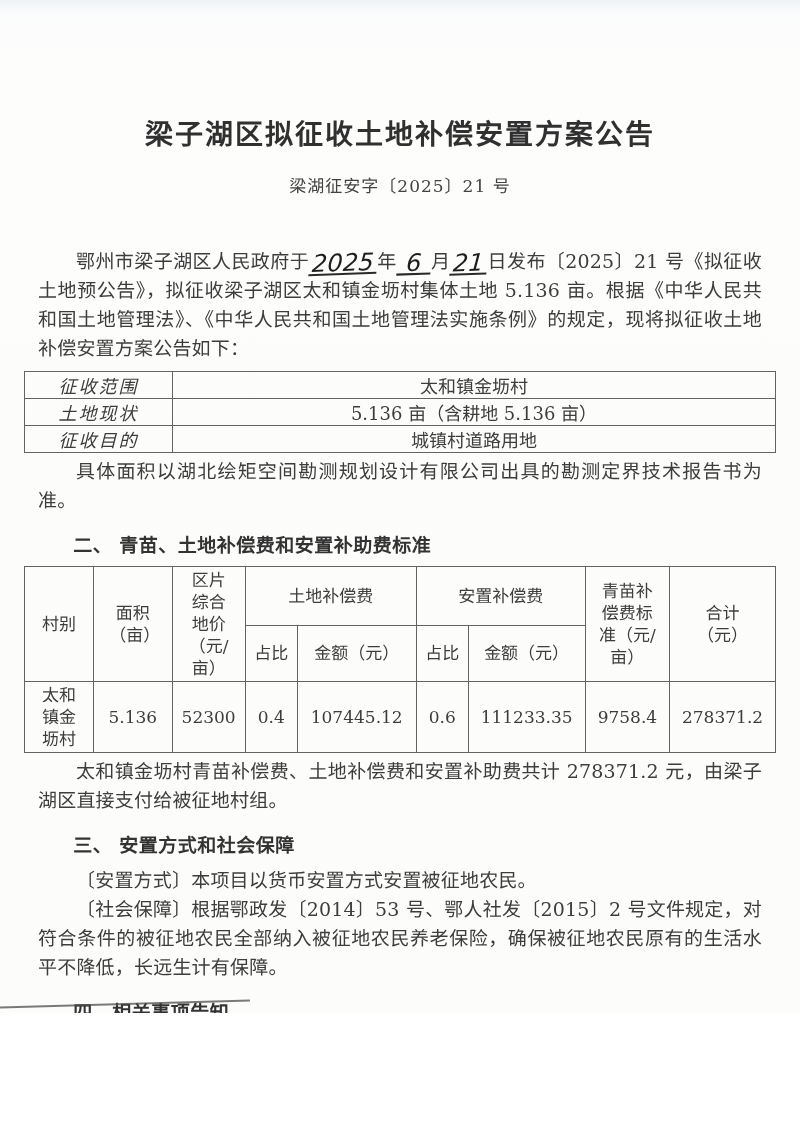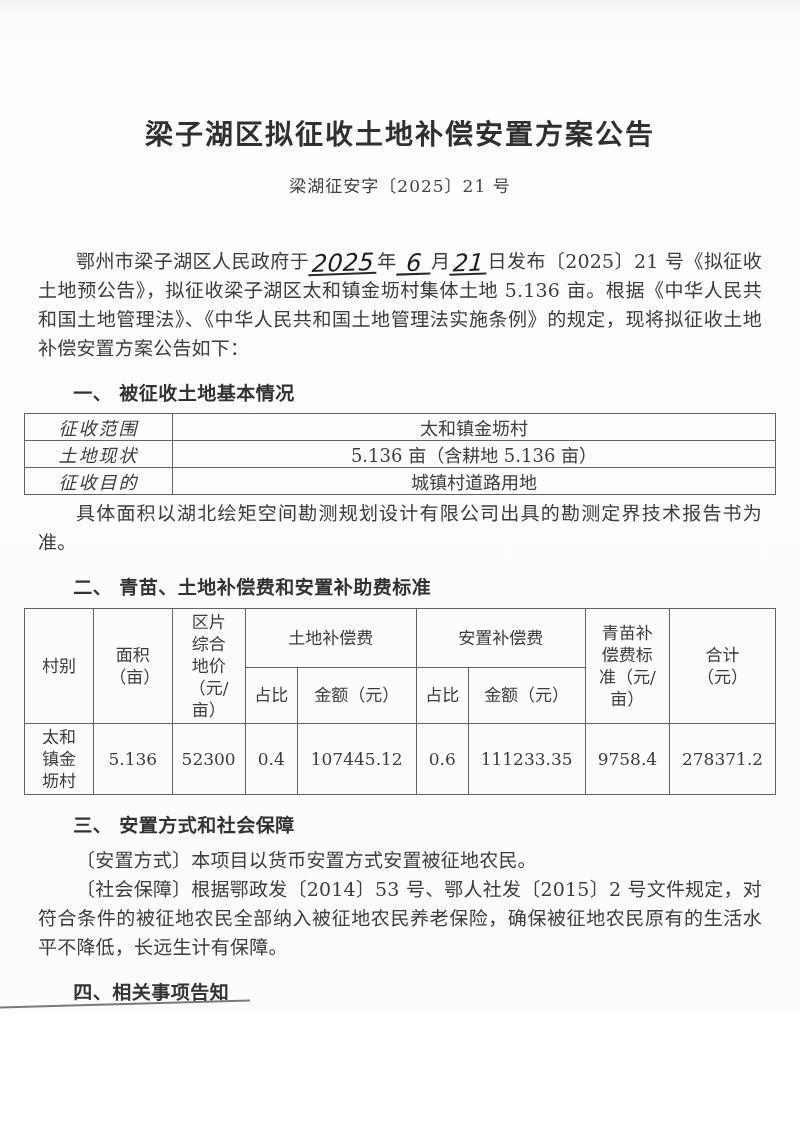--- a/index.html
+++ b/index.html
@@ -129,21 +129,20 @@
 <body>
 
 <div class="page">
 
   <h1 class="title">梁子湖区拟征收土地补偿安置方案公告</h1>
 
   <div class="docnum">梁湖征安字〔2025〕21 号</div>
 
   <p class="body intro"><span>鄂州市梁子湖区人民政府于</span><span class="hand year">2025</span><span>年</span><span class="hand mon">6</span><span>月</span><span class="hand day">21</span><span>日发布〔2025〕21 号《拟征收土地预公告》，拟征收梁子湖区太和镇金坜村集体土地 5.136 亩。根据《中华人民共和国土地管理法》、《中华人民共和国土地管理法实施条例》的规定，现将拟征收土地补偿安置方案公告如下：</span></p>
 
-  <h2 class="sec">一、 被征收土地基本情况</h2>
 
   <table class="t1">
     <tbody>
       <tr>
         <td class="lbl">征收范围</td>
         <td>太和镇金坜村</td>
       </tr>
       <tr>
         <td class="lbl">土地现状</td>
         <td>5.136 亩（含耕地 5.136 亩）</td>
@@ -196,20 +195,21 @@
         <td>0.4</td>
         <td>107445.12</td>
         <td>0.6</td>
         <td>111233.35</td>
         <td>9758.4</td>
         <td>278371.2</td>
       </tr>
     </tbody>
   </table>
 
+  <p class="body after-table">太和镇金坜村青苗补偿费、土地补偿费和安置补助费共计 278371.2 元，由梁子湖区直接支付给被征地村组。</p>
 
   <h2 class="sec">三、 安置方式和社会保障</h2>
 
   <p class="body mt-sec">〔安置方式〕本项目以货币安置方式安置被征地农民。</p>
   <p class="body">〔社会保障〕根据鄂政发〔2014〕53 号、鄂人社发〔2015〕2 号文件规定，对符合条件的被征地农民全部纳入被征地农民养老保险，确保被征地农民原有的生活水平不降低，长远生计有保障。</p>
 
   <h2 class="sec">四、相关事项告知</h2>
 
 
   <div class="scan-line"></div>

